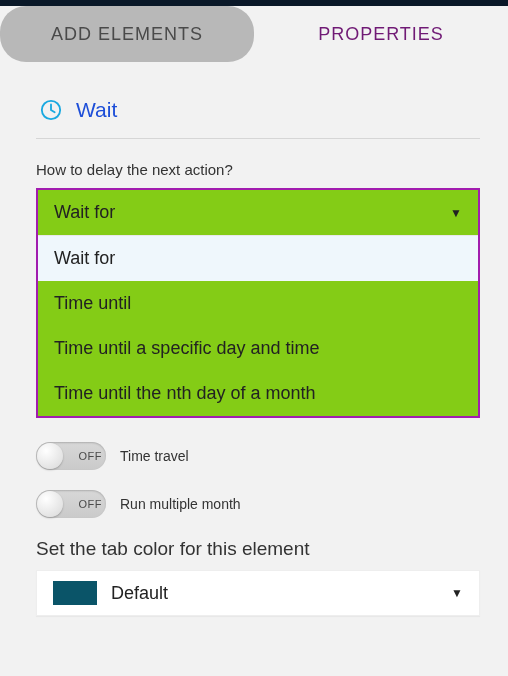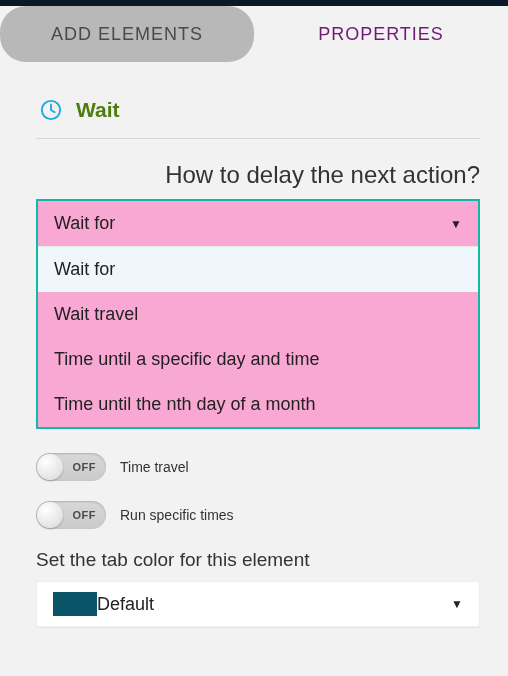--- a/index.html
+++ b/index.html
@@ -3,37 +3,37 @@
 <meta charset="utf-8">
 <style>
   * { box-sizing: border-box; margin: 0; padding: 0; }
   html, body { width: 508px; height: 676px; font-family: -apple-system, "Helvetica Neue", Arial, sans-serif; background: #f2f2f2; }
   .topbar { height: 6px; background: #0a1828; }
   .tabs { display: flex; height: 56px; }
   .tab { flex: 1; display: flex; align-items: center; justify-content: center; font-size: 18px; letter-spacing: 1px; color: #701a75; background: #f2f2f2; cursor: pointer; }
   .tab.active { background: #b8b8b8; color: #4a4a4a; border-radius: 26px; }
   .panel { padding: 18px 28px 40px 36px; background: #f2f2f2; }
   .section-header { display: flex; align-items: center; gap: 14px; padding: 18px 0 16px 4px; border-bottom: 1px solid #d6d6d6; margin-bottom: 22px; }
-  .section-header .title { font-size: 21px; color: #4d7c0f; font-weight: bold; }
+  .section-header .title { font-size: 21px; color: #1d4ed8; }
   .clock-icon { width: 22px; height: 22px; color: #1aa9e0; }
-  .label { font-size: 24px; color: #333; margin-bottom: 10px; text-align: right; }
-  .dropdown-open { border: 2px solid #14b8a6; background: #f9a8d4; margin-bottom: 24px; }
+  .label { font-size: 15px; color: #333; margin-bottom: 10px; }
+  .dropdown-open { border: 2px solid #a21caf; background: #84cc16; margin-bottom: 24px; }
   .dropdown-selected { display: flex; align-items: center; justify-content: space-between; padding: 12px 16px; border-bottom: 1px solid #e8e8e8; cursor: pointer; }
   .dropdown-selected span:first-child { font-size: 18px; color: #222; }
   .caret { font-size: 12px; color: #222; }
   .dropdown-list { list-style: none; }
   .dropdown-list li { padding: 12px 16px; font-size: 18px; color: #222; cursor: pointer; }
   .dropdown-list li.highlight { background: #eff7fc; }
   .toggle-row { display: flex; align-items: center; gap: 14px; margin-bottom: 20px; }
   .toggle { width: 70px; height: 28px; border-radius: 14px; background: linear-gradient(#d8d8d8,#cacaca); display: flex; align-items: center; position: relative; cursor: pointer; box-shadow: inset 0 1px 2px rgba(0,0,0,0.2); }
   .toggle .knob { width: 26px; height: 26px; border-radius: 50%; background: radial-gradient(circle at 35% 30%, #fff, #d8d8d8); position: absolute; left: 1px; top: 1px; box-shadow: 0 1px 2px rgba(0,0,0,0.25); }
-  .toggle .state { position: absolute; right: 10px; font-size: 11px; letter-spacing: 0.5px; color: #4a4a4a; font-weight: 700; margin-left: 8px; }
+  .toggle .state { position: absolute; right: 4px; font-size: 11px; letter-spacing: 0.5px; color: #4a4a4a; font-weight: 400; margin-left: 8px; }
   .toggle-label { font-size: 14px; color: #333; }
   .color-label { font-size: 19px; color: #333; margin: 14px 0 10px; }
-  .color-select { background: #fff; border: 1px solid #eee; display: flex; align-items: center; padding: 10px 16px; cursor: pointer; box-shadow: 0 1px 1px rgba(0,0,0,0.04); }
+  .color-select { background: #fff; border: 1px solid #eee; display: flex; align-items: center; padding: 10px 16px; gap: 14px; cursor: pointer; box-shadow: 0 1px 1px rgba(0,0,0,0.04); }
   .swatch { width: 44px; height: 24px; }
   .color-select .name { flex: 1; font-size: 18px; color: #222; }
 </style>
 </head>
 <body>
 
 <div class="topbar"></div>
 
 <div class="tabs">
   <div class="tab active">ADD ELEMENTS</div>
@@ -52,40 +52,40 @@
 
   <div class="label">How to delay the next action?</div>
 
   <div class="dropdown-open">
     <div class="dropdown-selected">
       <span>Wait for</span>
       <span class="caret">▼</span>
     </div>
     <ul class="dropdown-list">
       <li class="highlight">Wait for</li>
-      <li>Wait travel</li>
+      <li>Time until</li>
       <li>Time until a specific day and time</li>
       <li>Time until the nth day of a month</li>
     </ul>
   </div>
 
   <div class="toggle-row">
     <div class="toggle">
       <div class="knob"></div>
       <span class="state">OFF</span>
     </div>
     <span class="toggle-label">Time travel</span>
   </div>
 
   <div class="toggle-row">
     <div class="toggle">
       <div class="knob"></div>
       <span class="state">OFF</span>
     </div>
-    <span class="toggle-label">Run specific times</span>
+    <span class="toggle-label">Run multiple month</span>
   </div>
 
   <div class="color-label">Set the tab color for this element</div>
   <div class="color-select">
     <div class="swatch" style="background:#0a5468"></div>
     <span class="name">Default</span>
     <span class="caret">▼</span>
   </div>
 
 </div>

